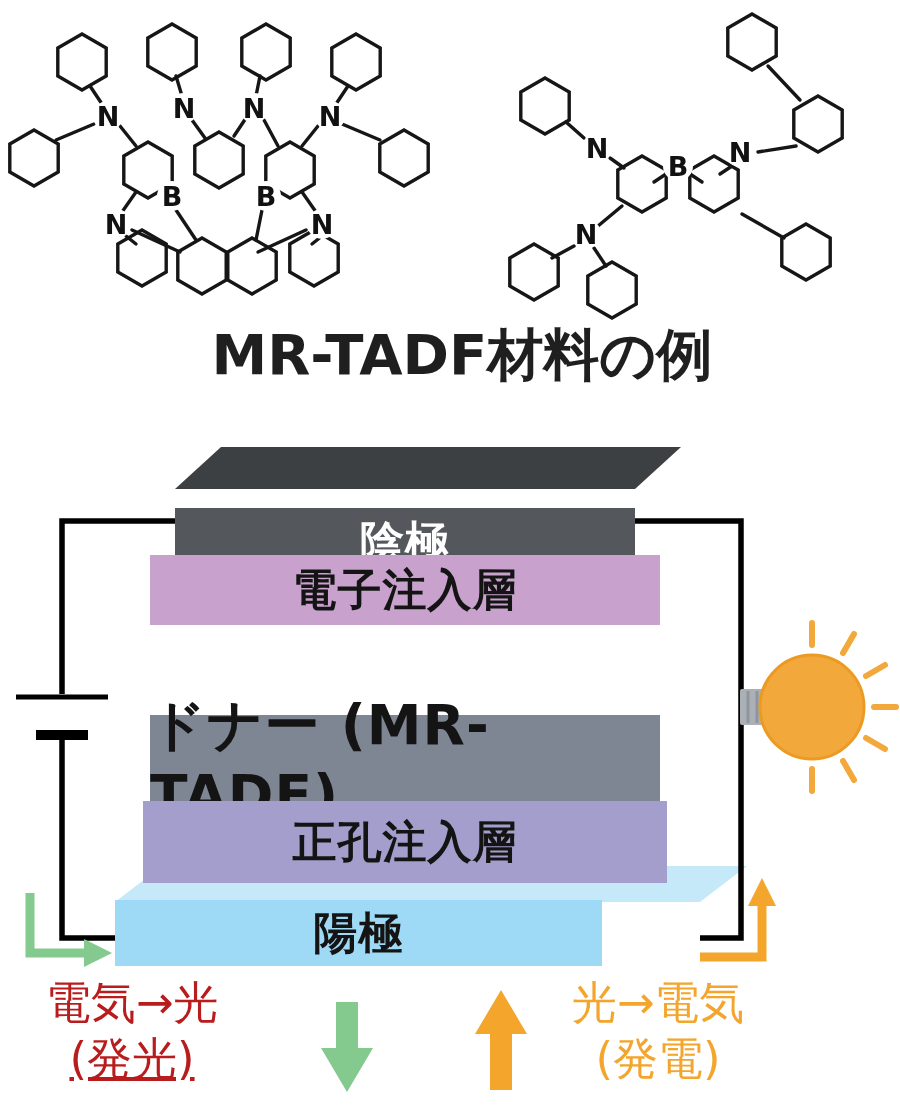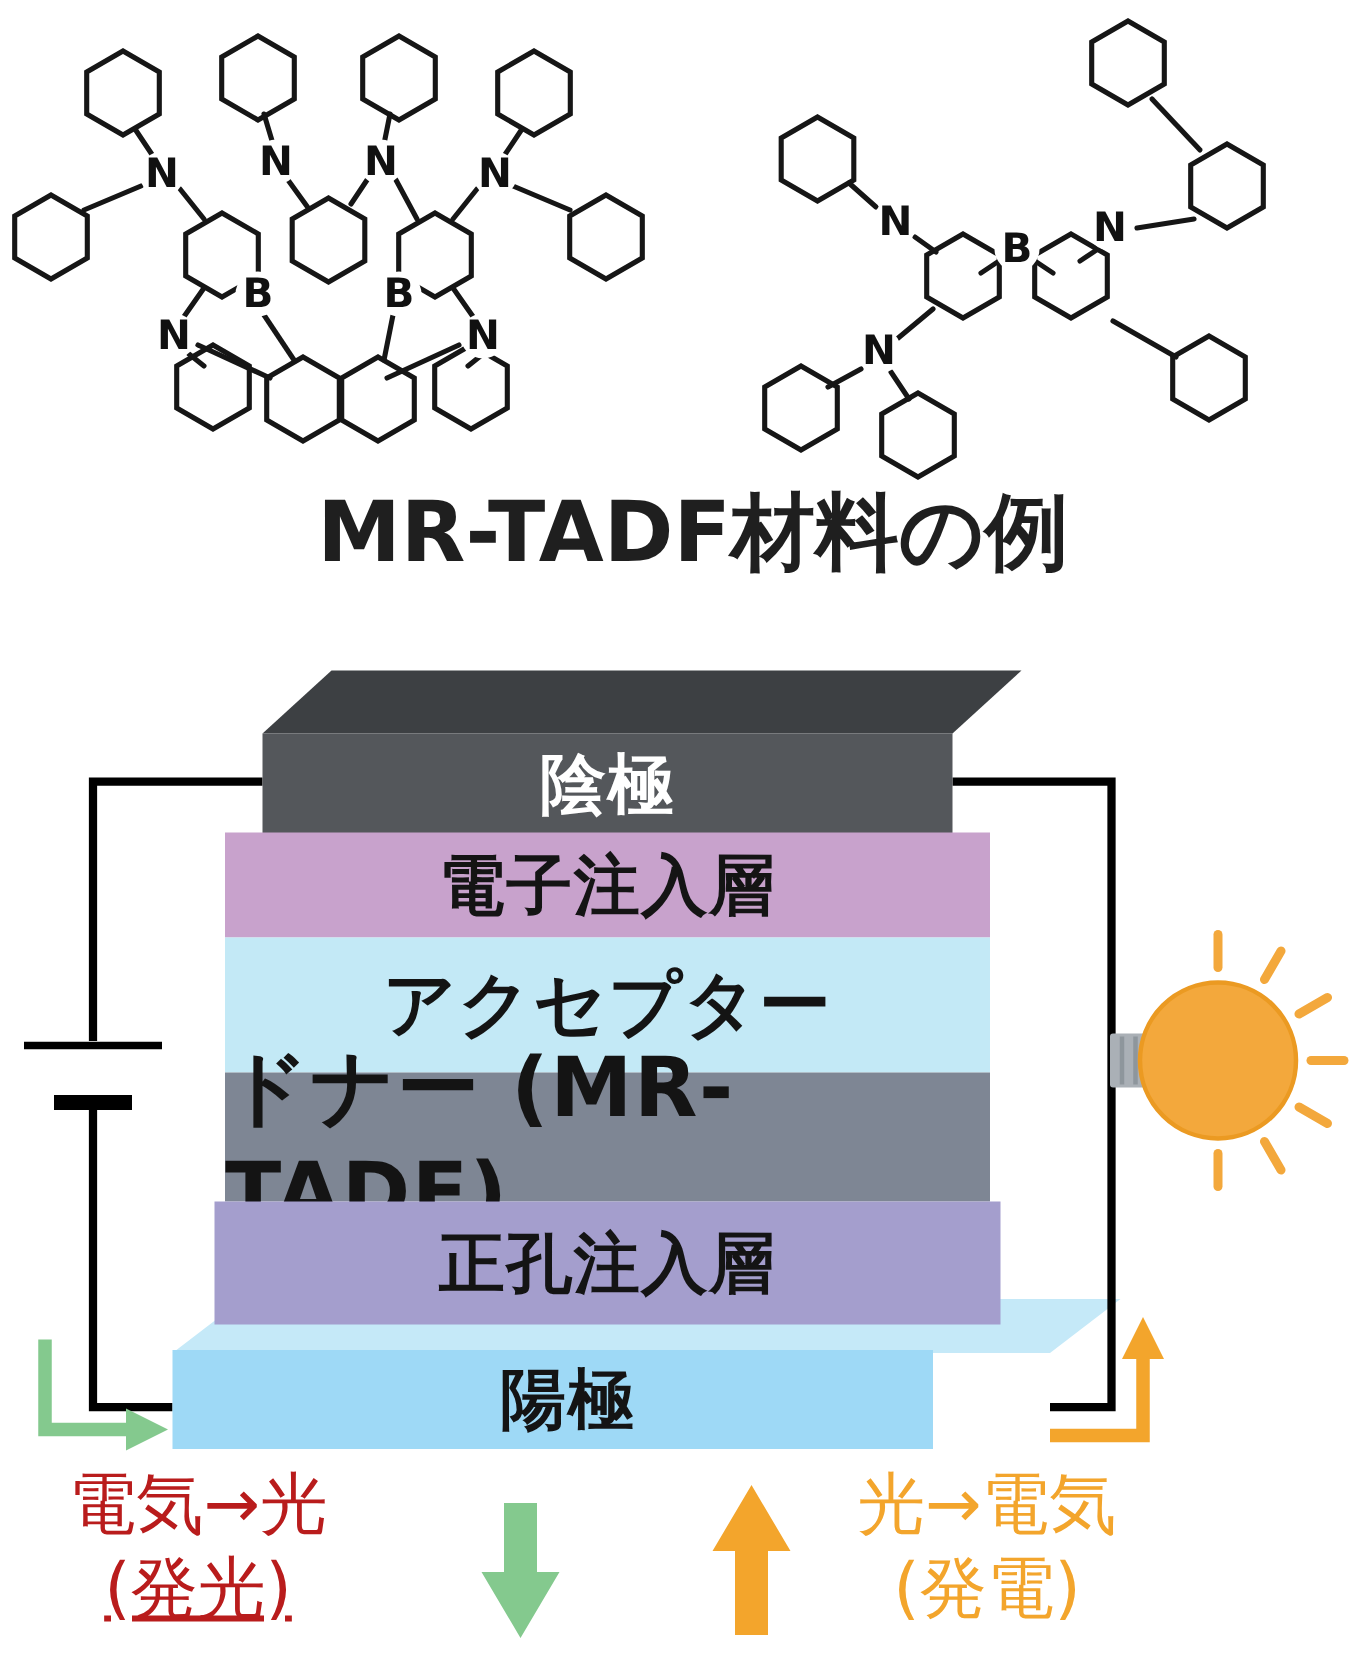--- a/index.html
+++ b/index.html
@@ -8,26 +8,26 @@
   svg{position:absolute;left:0;top:0;}
   .ring{fill:none;stroke:#161616;stroke-width:3.4px;}
   .bond{stroke:#161616;stroke-width:3.4px;stroke-linecap:round;}
   .mask{fill:#ffffff;}
   .atom{font-family:"DejaVu Sans",sans-serif;font-size:27px;font-weight:700;fill:#111;
         text-anchor:middle;dominant-baseline:central;}
   .title{position:absolute;left:0;top:318px;width:900px;text-align:center;
          font-size:56px;font-weight:600;color:#1f1f1f;padding-left:12px;}
   .layer{position:absolute;display:flex;align-items:center;justify-content:center;
          font-weight:700;color:#141414;letter-spacing:1px;}
-  .l-cathode{left:175px;top:489px;width:460px;height:68px;background:#54575b;color:#ffffff;font-size:44px;}
+  .l-cathode{left:175px;top:508px;width:460px;height:68px;background:#54575b;color:#ffffff;font-size:44px;}
   .l-eil{left:150px;top:555px;width:510px;height:70px;background:#c8a2cc;font-size:44px;}
   .l-acceptor{left:150px;top:625px;width:510px;height:90px;background:#c3e9f6;font-size:48px;}
   .l-donor{left:150px;top:715px;width:510px;height:86px;background:#7e8694;font-size:55px;}
   .l-hil{left:143px;top:801px;width:524px;height:82px;background:#a49ecd;font-size:44px;}
-  .l-anode{left:115px;top:900px;width:487px;height:66px;background:#9ed9f6;font-size:44px;padding-left:20px;}
+  .l-anode{left:115px;top:900px;width:487px;height:66px;background:#9ed9f6;font-size:44px;}
   .ann{position:absolute;text-align:center;font-size:45px;font-weight:500;line-height:1.1;}
   .green{color:#b91c1c;}
   .orange{color:#f3a52c;}
   .ann-em-1{left:22px;top:978px;width:220px;}
   .ann-em-2{left:22px;top:1034px;width:220px;text-decoration:underline;}
   .ann-gen-1{left:538px;top:978px;width:240px;}
   .ann-gen-2{left:538px;top:1034px;width:240px;}
 </style>
 </head>
 <body>
@@ -169,23 +169,20 @@
       <polygon points="748,906 776,906 762,878" fill="#f3a52c"></polygon>
     </g>
   </svg>
 
   <div class="layer l-cathode">
     <span>陰極</span>
   </div>
   <div class="layer l-eil">
     <span>電子注入層</span>
   </div>
-  <div class="layer l-acceptor">
-    <span>アクセプター</span>
-  </div>
   <div class="layer l-donor">
     <span>ドナー (MR-TADF)</span>
   </div>
   <div class="layer l-hil">
     <span>正孔注入層</span>
   </div>
   <div class="layer l-anode">
     <span>陽極</span>
   </div>
 

